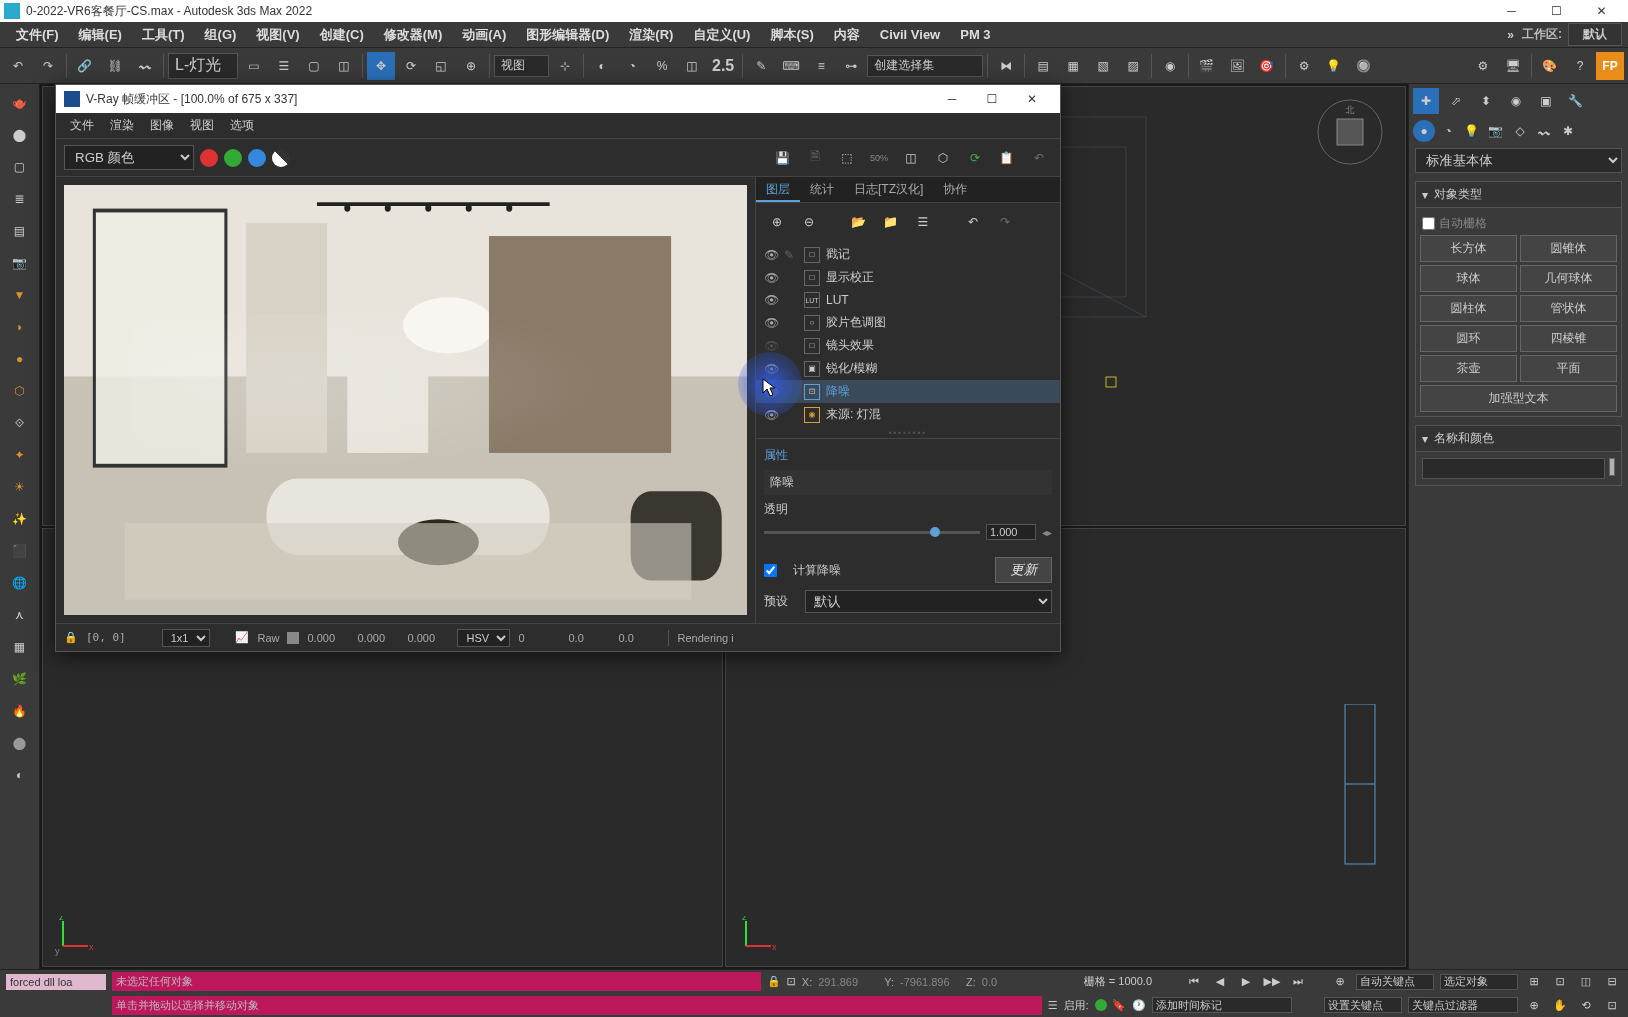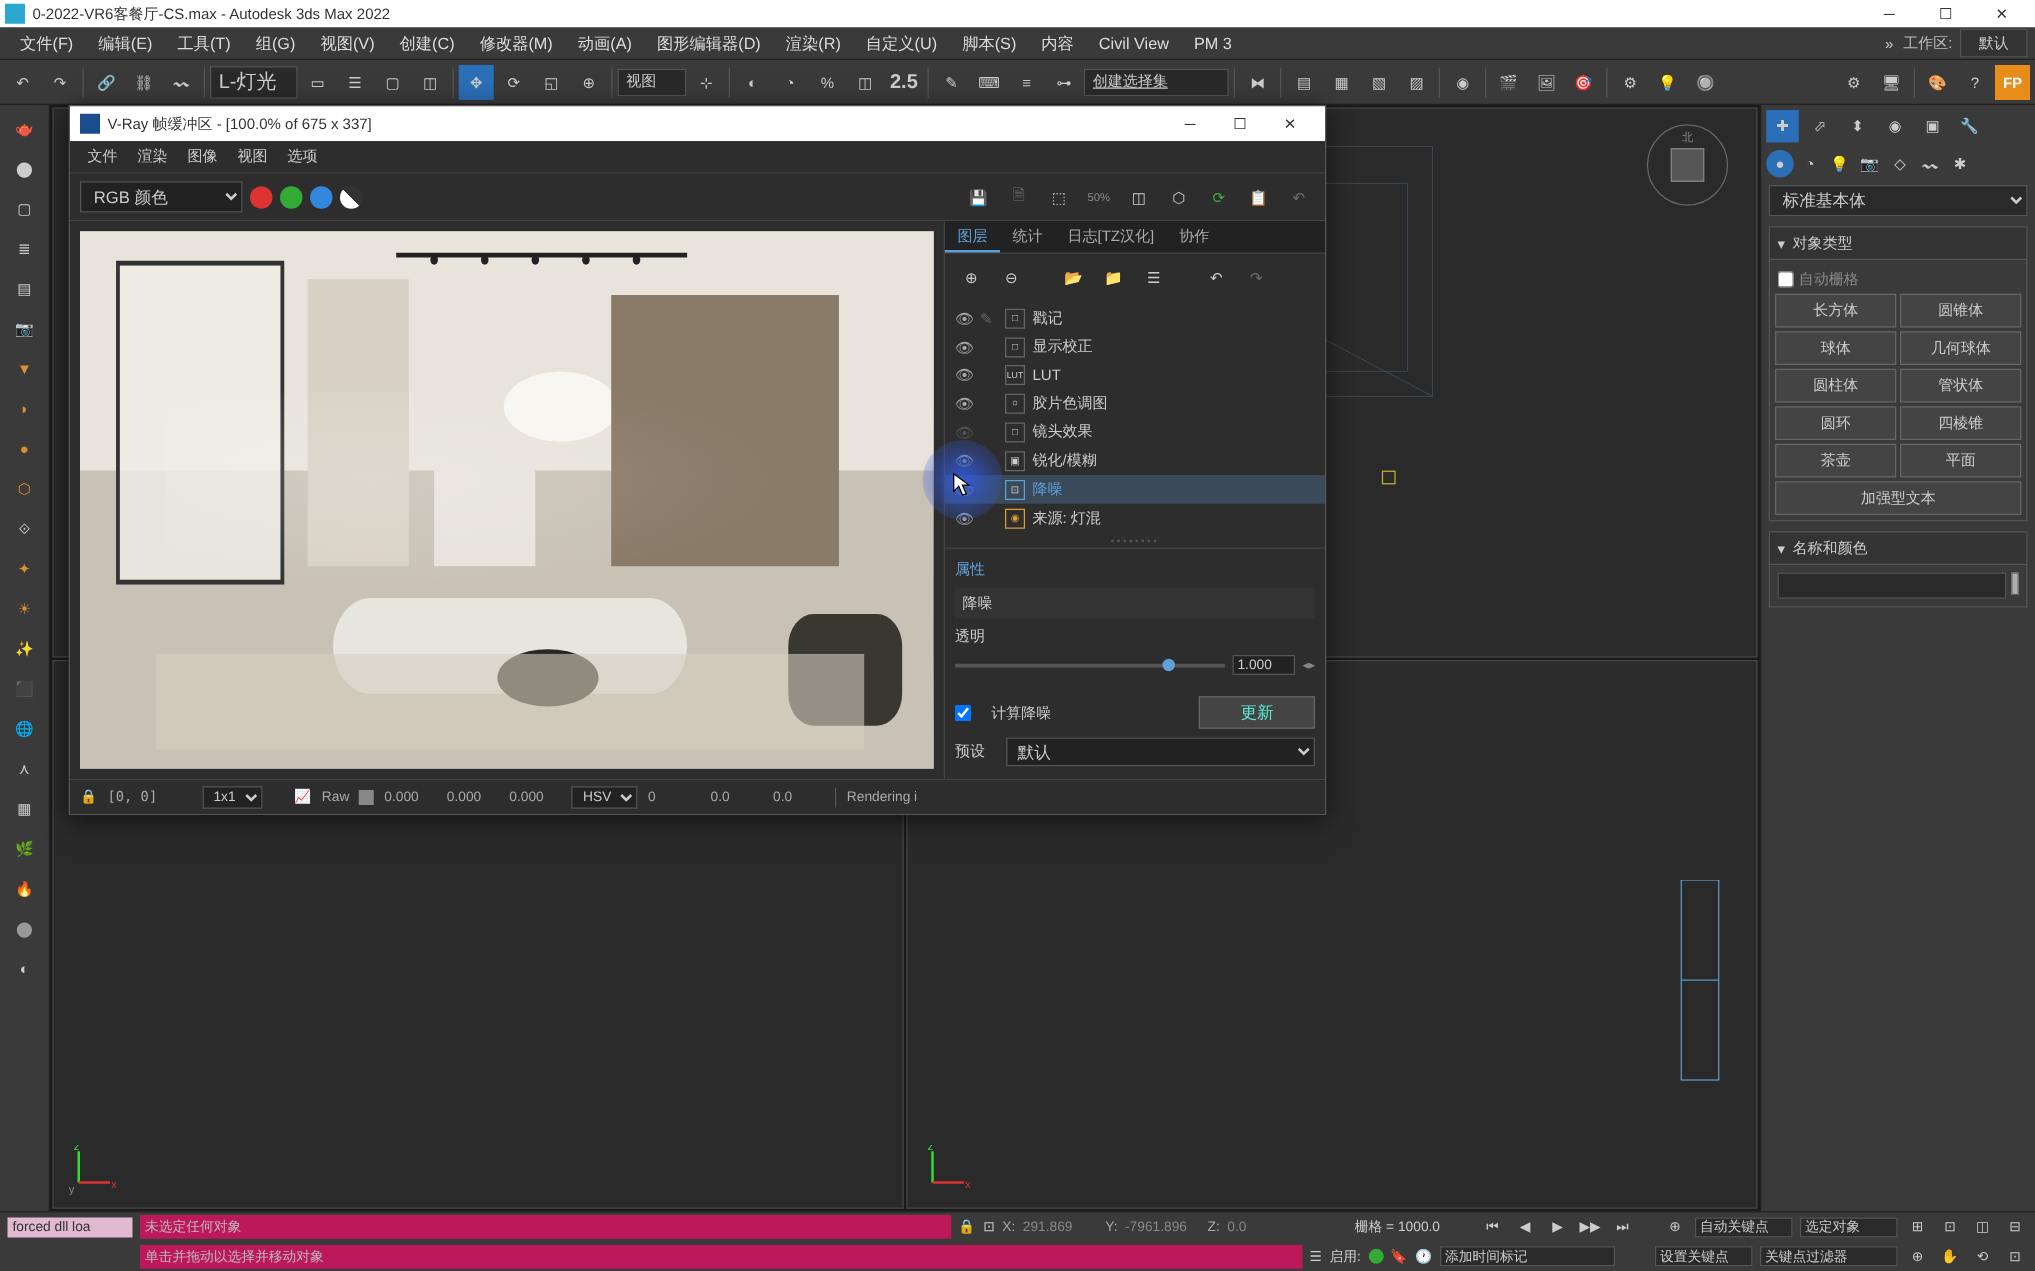--- a/index.html
+++ b/index.html
@@ -6,21 +6,21 @@
 body { background: #3a3a3a; color: #ccc; font-size: 12px; overflow: hidden; width: 1628px; height: 1017px; position: relative; }
 
 
 .title-bar { background: #fff; height: 22px; display: flex; align-items: center; padding: 0 4px; color: #333; }
 .title-bar .icon { width: 16px; height: 16px; background: #2ba8cf; margin-right: 6px; }
 .title-bar .title { flex: 1; font-size: 12px; }
 .title-bar .win-btns { display: flex; }
 .title-bar .win-btn { width: 45px; height: 22px; display: flex; align-items: center; justify-content: center; cursor: pointer; }
 
 
-.menu-bar { background: #3a3a3a; height: 26px; display: flex; align-items: center; padding: 0 6px; border-bottom: 1px solid #222; }
+.menu-bar { background: #3a3a3a; height: 26px; display: flex; align-items: center; padding: 0 6px; border-bottom: 1px solid #222; font-weight: bold; }
 .menu-bar .menu-item { padding: 3px 10px; cursor: pointer; color: #ddd; font-size: 13px; }
 .menu-bar .right { margin-left: auto; display: flex; align-items: center; }
 .menu-bar .workspace-label { color: #bbb; margin-right: 6px; }
 .menu-bar .workspace-sel { background: #333; border: 1px solid #555; padding: 2px 14px; color: #ccc; }
 
 
 .main-toolbar { background: #3a3a3a; height: 36px; display: flex; align-items: center; padding: 0 4px; gap: 2px; border-bottom: 1px solid #222; }
 .tb-btn { width: 28px; height: 28px; display: flex; align-items: center; justify-content: center; cursor: pointer; border: 1px solid transparent; color: #ccc; }
 .tb-btn.active { background: #2a6fb8; }
 .tb-sep { width: 1px; height: 24px; background: #555; margin: 0 2px; }
@@ -64,21 +64,21 @@
 .layer-row .layer-icon { width: 16px; height: 16px; border: 1px solid #666; display: flex; align-items: center; justify-content: center; font-size: 8px; }
 .vfb-props { padding: 6px 8px; border-top: 1px solid #444; margin-top: 4px; }
 .vfb-props .prop-title { color: #5ea0d8; padding: 2px 0; font-size: 12px; }
 .blue-highlight { position: absolute; left: 738px; top: 352px; width: 64px; height: 64px; border-radius: 50%; background: radial-gradient(circle, rgba(50,90,220,0.9), rgba(50,90,220,0.3) 60%, transparent); z-index: 200; pointer-events: none; }
 .cursor-arrow { position: absolute; left: 762px; top: 378px; z-index: 201; color: #fff; font-size: 14px; pointer-events: none; }
 .slider-row { display: flex; align-items: center; gap: 6px; padding: 4px 0; }
 .slider-track { flex: 1; height: 3px; background: #555; position: relative; }
 .slider-thumb { position: absolute; right: 40px; top: -4px; width: 10px; height: 10px; border-radius: 50%; background: #5ea0d8; }
 .slider-val { width: 50px; background: #222; border: 1px solid #555; color: #ccc; padding: 1px 3px; font-size: 11px; }
 .vfb-check { display: flex; align-items: center; gap: 16px; padding: 3px 0; }
-.vfb-btn { background: #444; border: 1px solid #666; padding: 3px 32px; color: #5eead4; cursor: pointer; }
+.vfb-btn { background: #444; border: 1px solid #666; padding: 3px 14px; color: #e5e5e5; cursor: pointer; font-style: italic; }
 .vfb-preset { display: flex; align-items: center; gap: 17px; padding: 4px 0; }
 .vfb-preset select { flex: 1; background: #222; border: 1px solid #555; color: #ccc; padding: 2px 4px; }
 .vfb-status { height: 28px; background: #2d2d2d; border-top: 1px solid #444; display: flex; align-items: center; padding: 0 8px; gap: 8px; font-size: 11px; color: #aaa; }
 .vfb-status .lock { width: 14px; }
 .vfb-status .coord { font-family: monospace; }
 .vfb-status .mini-sel { background: #222; border: 1px solid #555; color: #ccc; padding: 1px 4px; font-size: 11px; }
 .vfb-status .num { width: 42px; text-align: left; }
 
 
 .viewport-grid { position: absolute; inset: 0; display: grid; grid-template-columns: 1fr 1fr; grid-template-rows: 1fr 1fr; gap: 2px; padding: 2px; }
@@ -181,21 +181,21 @@
   <div class="tb-btn">◐</div>
   <div class="tb-btn">◔</div>
   <div class="tb-btn">%</div>
   <div class="tb-btn">◫</div>
   <span style="color:#ccc;font-size:16px;font-weight:bold;padding:0 4px;">2.5</span>
   <div class="tb-sep"></div>
   <div class="tb-btn">✎</div>
   <div class="tb-btn">⌨</div>
   <div class="tb-btn">≡</div>
   <div class="tb-btn">⊶</div>
-  <input class="tb-dropdown" style="width: 116px; text-decoration: underline;" value="创建选择集">
+  <input class="tb-dropdown" style="width: 116px;" value="创建选择集">
   <div class="tb-sep"></div>
   <div class="tb-btn">⧓</div>
   <div class="tb-sep"></div>
   <div class="tb-btn">▤</div>
   <div class="tb-btn">▦</div>
   <div class="tb-btn">▧</div>
   <div class="tb-btn">▨</div>
   <div class="tb-sep"></div>
   <div class="tb-btn">◉</div>
   <div class="tb-sep"></div>

